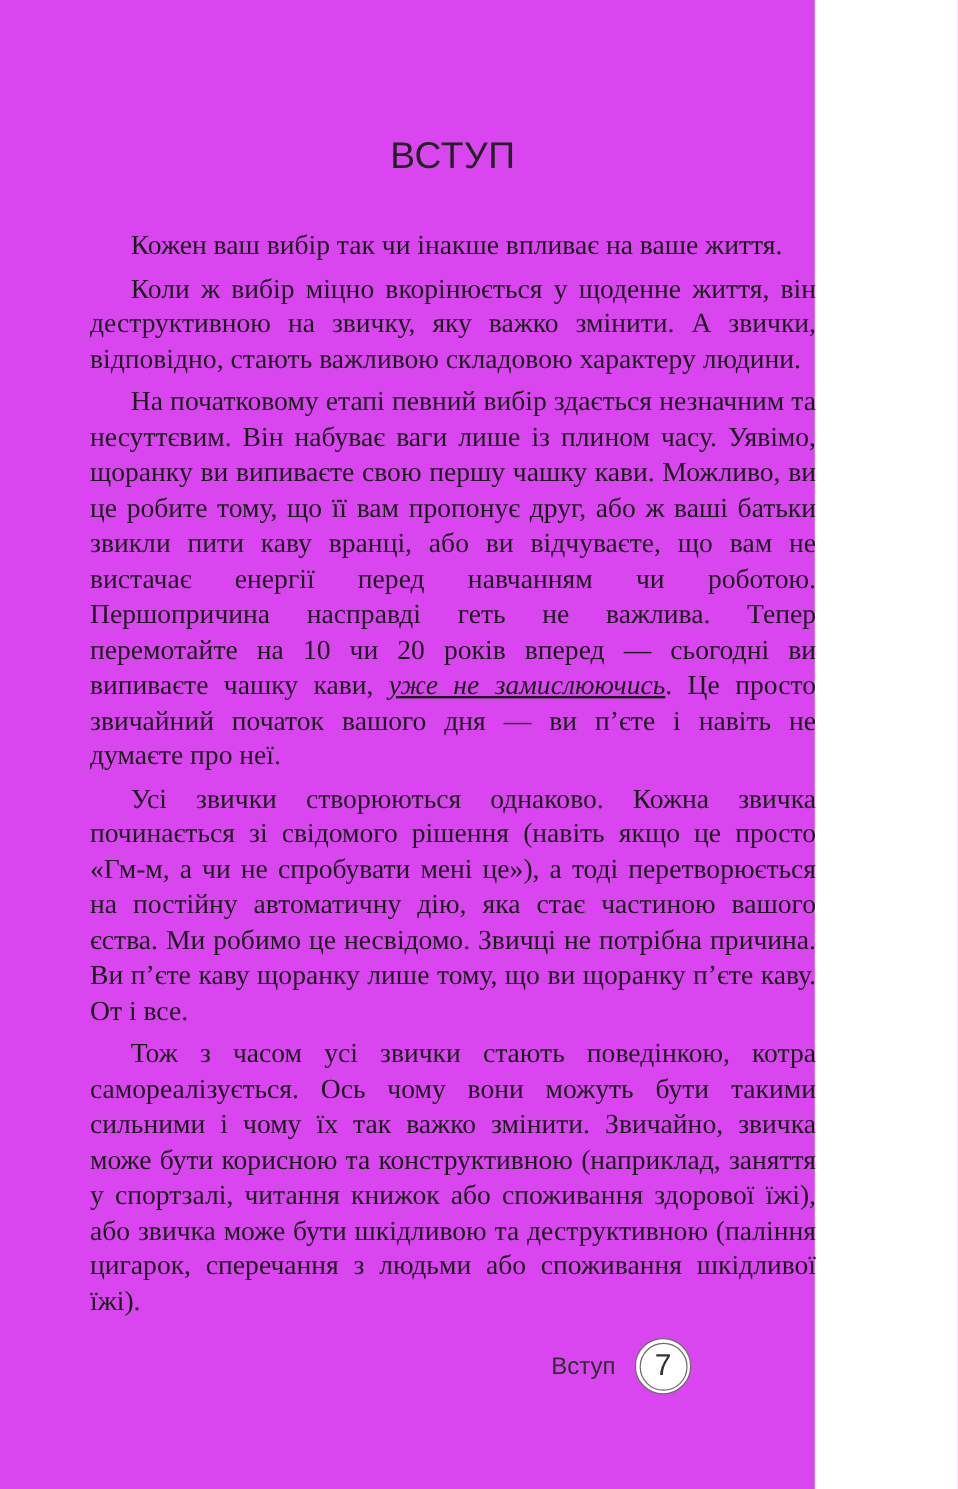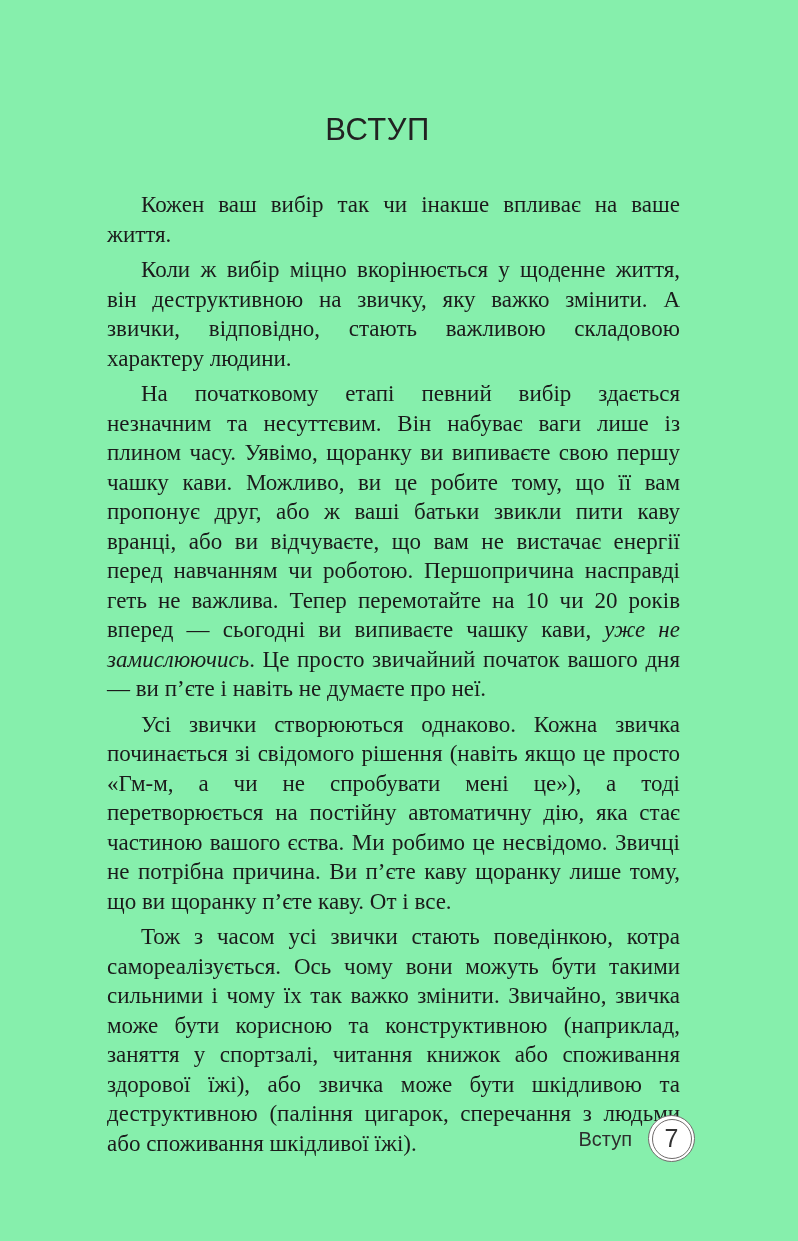--- a/index.html
+++ b/index.html
@@ -9,57 +9,57 @@
   }
   body {
     width: 798px;
     height: 1241px;
     font-family: "Liberation Serif", serif;
     color: #1b1b1b;
     overflow: hidden;
   }
   .page {
     position: relative;
-    width: 798px;
+    width: 679px;
     height: 1241px;
-    background: #86efac;
+    background: #d946ef;
   }
   .content {
     position: absolute;
     left: 75px;
     top: 0;
     width: 605px;
   }
   .chapter-title {
     margin: 112px 0 0 0;
     text-align: center;
     font-family: "Liberation Sans", sans-serif;
     font-weight: 400;
     font-size: 31px;
     line-height: 36px;
     letter-spacing: 0.5px;
     color: #222222;
   }
   .body-text {
     margin-top: 42px;
-    margin-left: 32px;
   }
   .body-text p {
     margin: 6px 0 0 0;
     text-align: justify;
     text-indent: 34px;
     font-size: 23px;
     line-height: 29.5px;
     color: #1b1b1b;
   }
   .body-text p:first-child {
     margin-top: 0;
   }
   .body-text .seg-italic {
     font-style: italic;
+    text-decoration: underline;
   }
   .footer {
     position: absolute;
     top: 1115px;
     right: 103px;
     height: 47px;
     display: flex;
     align-items: center;
     gap: 16px;
   }

